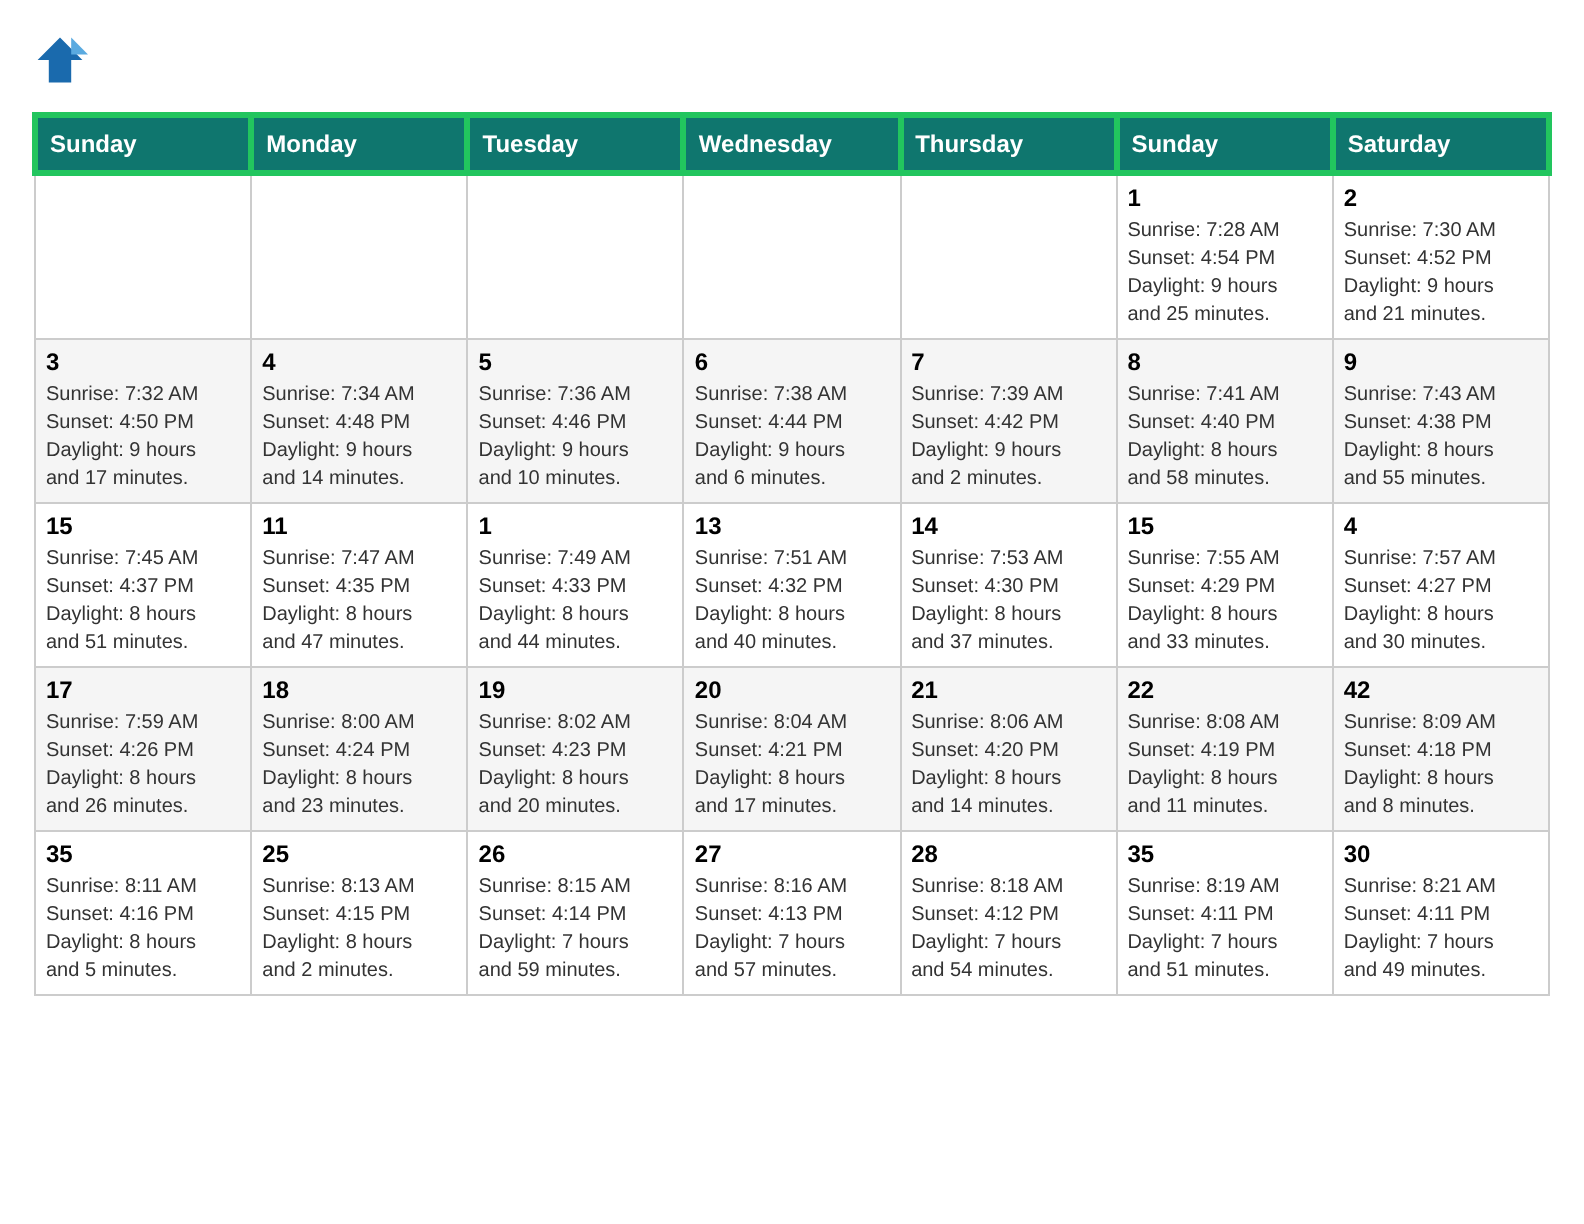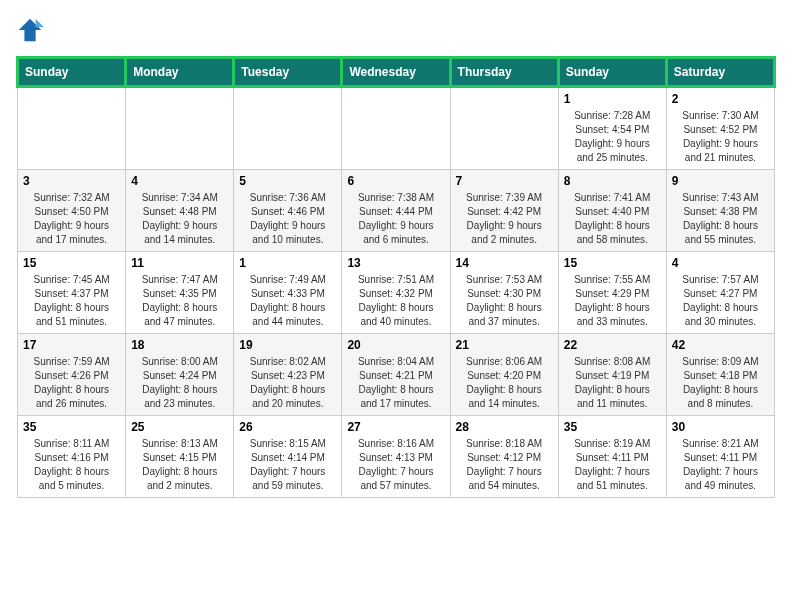--- a/index.html
+++ b/index.html
@@ -72,21 +72,20 @@
     .day-num {
       font-weight: bold;
       font-size: 12px;
       margin-bottom: 3px;
       display: block;
     }
     .day-info {
       font-size: 10px;
       color: #333;
       line-height: 1.4;
-      text-align: center;
     }
     .empty {
       background: #fff !important;
     }
   </style>
 </head>
 <body>
 
 <div class="header">
   <div class="logo">

